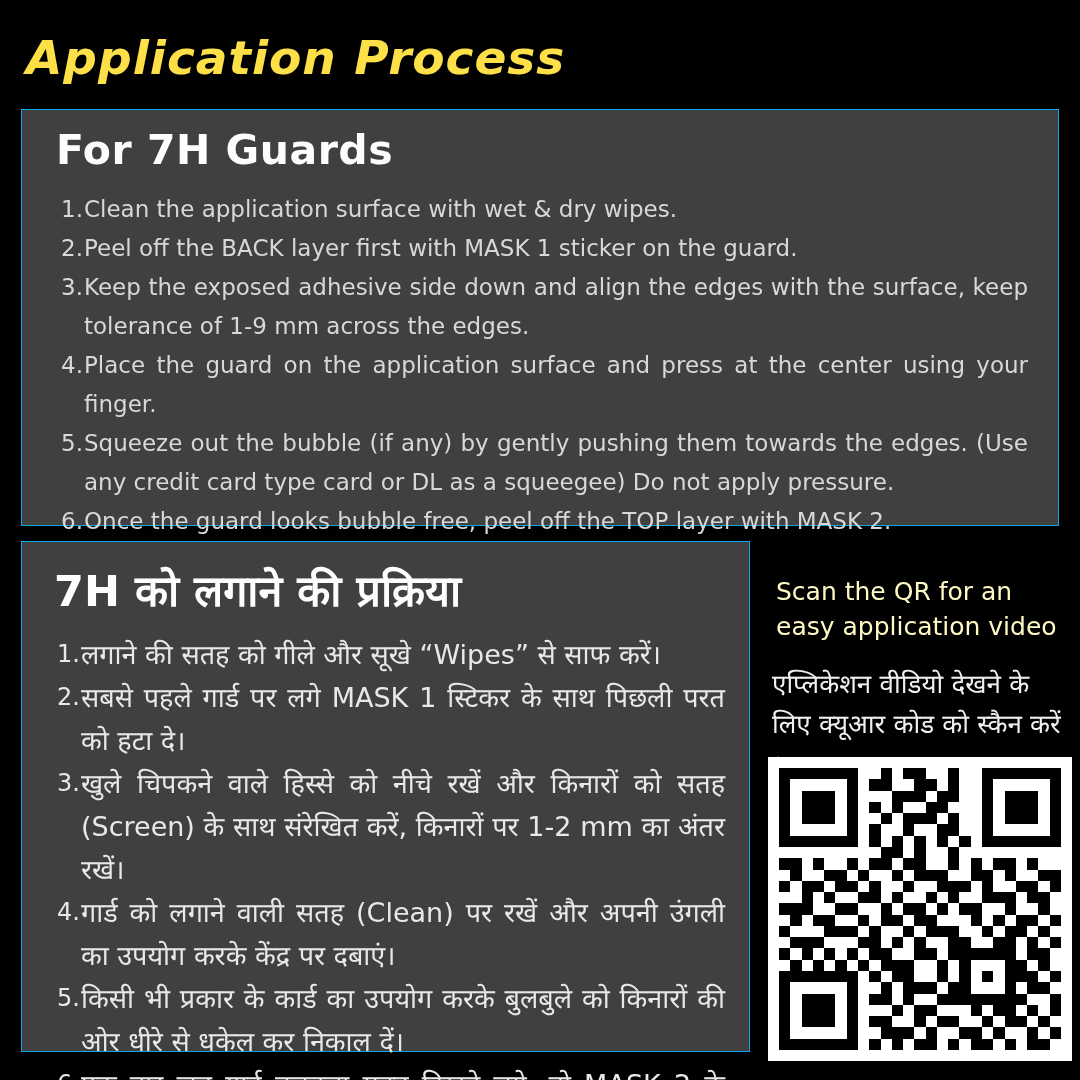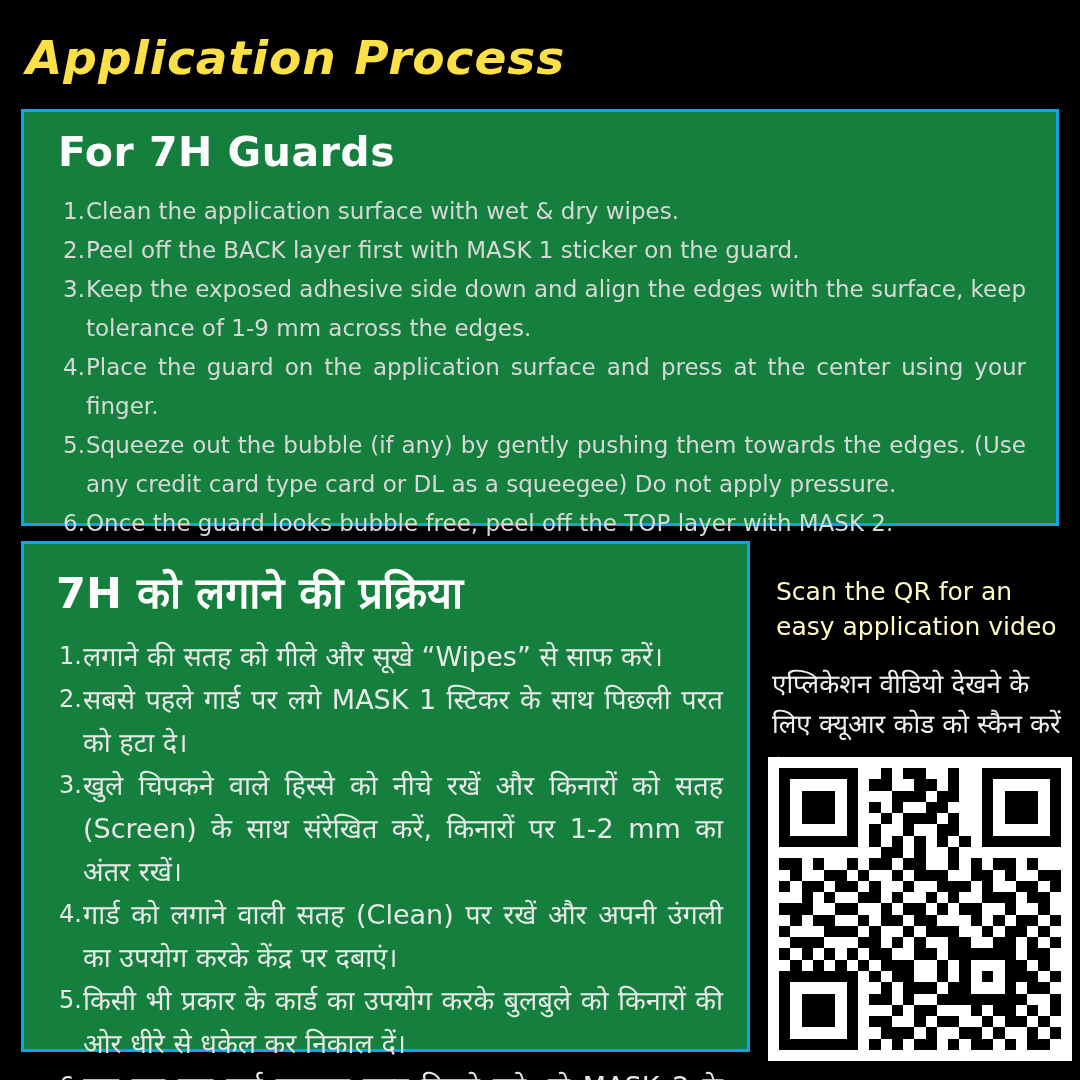--- a/index.html
+++ b/index.html
@@ -6,22 +6,22 @@
   #poster{
     position:relative;width:1080px;height:1080px;background:#000;overflow:hidden;
     font-family:"DejaVu Sans","Liberation Sans",sans-serif;
   }
   .title{
     position:absolute;left:24px;top:28px;margin:2px;
     font-style:italic;font-weight:800;font-size:47px;letter-spacing:1px;
     color:#fde047;
   }
   .box{
-    position:absolute;box-sizing:border-box;background:#15803d;
-    border:3px solid #0ea5e9;
+    position:absolute;box-sizing:border-box;background:#404040;
+    border:1px solid #0ea5e9;
   }
   .en-box{left:21px;top:109px;width:1038px;height:417px;padding:14px 30px 10px 30px;}
   .en-box h2{
     margin:2px 0 16px 4px;font-size:41px;font-weight:800;color:#FDFDFD;letter-spacing:.5px;
   }
   .steps{list-style:none;margin:0;padding:0;}
   .steps .step{display:flex;}
   .steps .num{flex:0 0 27px;text-align:right;}
   .steps .txt{flex:1;text-align:justify;margin-left:1px;}
   .steps-en{font-size:23px;line-height:39px;color:#D8D8D8;margin-left:4px;}

